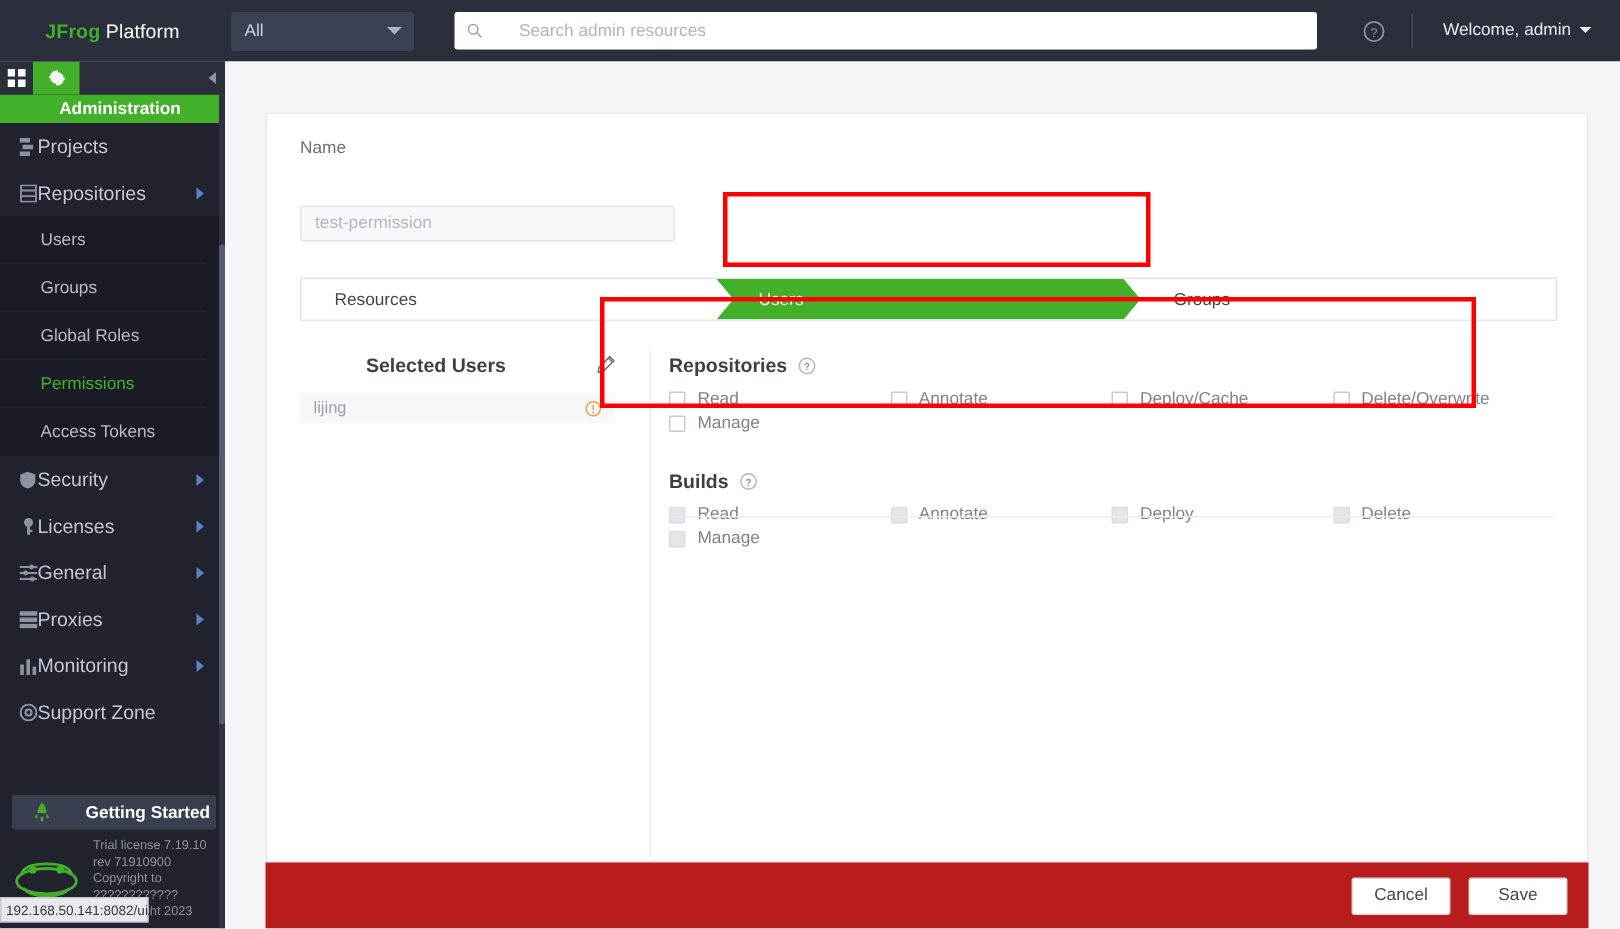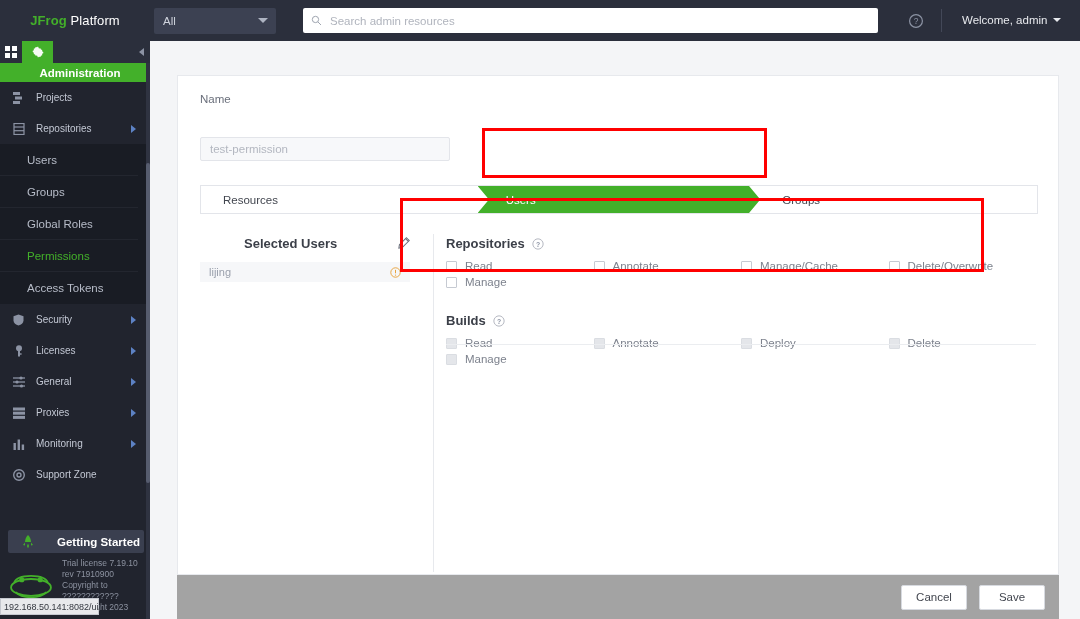--- a/index.html
+++ b/index.html
@@ -29,21 +29,21 @@
     position: relative;
   }
   .scope-select .caret {
     position: absolute; right: 8px; width: 0; height: 0;
     border-left: 5px solid transparent; border-right: 5px solid transparent;
     border-top: 5px solid #aeb4c2;
   }
   .searchbox {
     margin-left: 27px; width: 575px; height: 25px; background: #ffffff;
     border-radius: 2px; display: flex; align-items: center; padding: 0 8px;
-    gap: 8px;
+    gap: 24px;
   }
   .searchbox .mag { width: 11px; height: 11px; flex: none; }
   .searchbox input {
     border: none; outline: none; font-size: 11.5px; color: #3b3f4a;
     width: 100%; font-family: "Liberation Sans", sans-serif; background: transparent;
   }
   .searchbox input::placeholder { color: #b0b4bd; }
   .help-btn {
     position: absolute; left: 908px; top: 13px; width: 16px; height: 16px;
     cursor: pointer;
@@ -80,22 +80,21 @@
     border-top: 4px solid transparent; border-bottom: 4px solid transparent;
     border-right: 5px solid #8c93a4; cursor: pointer;
   }
   .admin-head {
     height: 19px; background: #43b02a; color: #ffffff; font-size: 11.5px;
     font-weight: bold; display: flex; align-items: center;
     justify-content: center; padding-left: 10px;
   }
   .nav-item {
     height: 31px; display: flex; align-items: center; padding-left: 12px;
-    color: #c3c8d4; font-size: 10px; cursor: pointer; position: relative;
-    gap: 11px;
+    color: #c3c8d4; font-size: 13px; cursor: pointer; position: relative;
   }
   .nav-item.active-group {
     background: #3a3f4f; color: #ffffff;
     border-left: 3px solid #43b02a; padding-left: 9px;
   }
   .nav-item .ico { width: 13px; display: flex; justify-content: center; flex: none; }
   .nav-item .arrow {
     position: absolute; right: 14px; width: 0; height: 0;
     border-top: 4px solid transparent; border-bottom: 4px solid transparent;
     border-left: 5px solid #5d82c4;
@@ -219,21 +218,21 @@
   .cb.disabled { cursor: default; }
   .cb.disabled .box { background: #e4e6ea; border-color: #dadde2; }
   .hdiv {
     position: absolute; left: 268px; top: 268px; width: 590px; height: 1px;
     background: #ebedf0;
   }
 
   
   .footer {
     position: absolute; left: 27px; top: 534px; width: 882px; height: 44px;
-    background: #a3a3a3; display: flex; align-items: center;
+    background: #b91c1c; display: flex; align-items: center;
     justify-content: flex-end; gap: 12px; padding-right: 14px;
   }
   .btn {
     width: 66px; height: 25px; background: #ffffff; border: 1px solid #d7dae0;
     border-radius: 2px; font-size: 11.5px; color: #42464f; cursor: pointer;
     font-family: "Liberation Sans", sans-serif;
   }
 
   
   .annot {
@@ -498,21 +497,21 @@
             <label class="cb">
               <span class="box"></span>
               <span>Read</span>
             </label>
             <label class="cb">
               <span class="box"></span>
               <span>Annotate</span>
             </label>
             <label class="cb">
               <span class="box"></span>
-              <span>Manage/Cache</span>
+              <span>Deploy/Cache</span>
             </label>
             <label class="cb">
               <span class="box"></span>
               <span>Delete/Overwrite</span>
             </label>
           </div>
           <div class="cb-row">
             <label class="cb">
               <span class="box"></span>
               <span>Manage</span>

